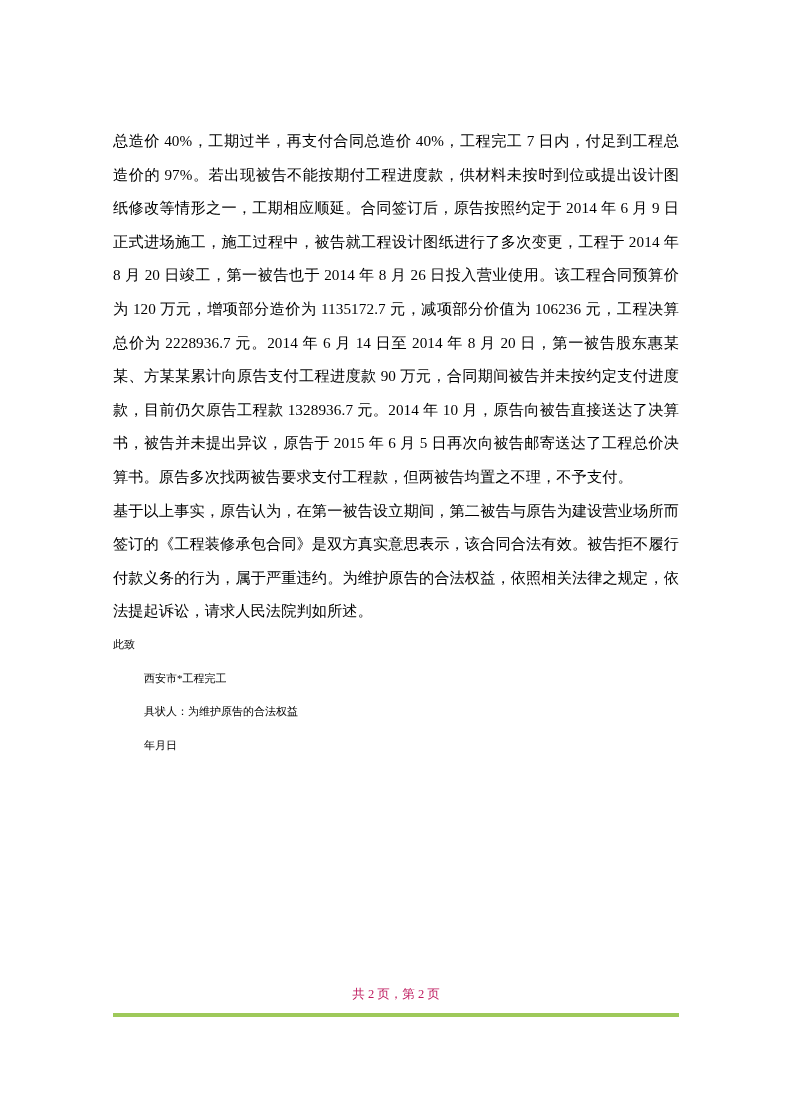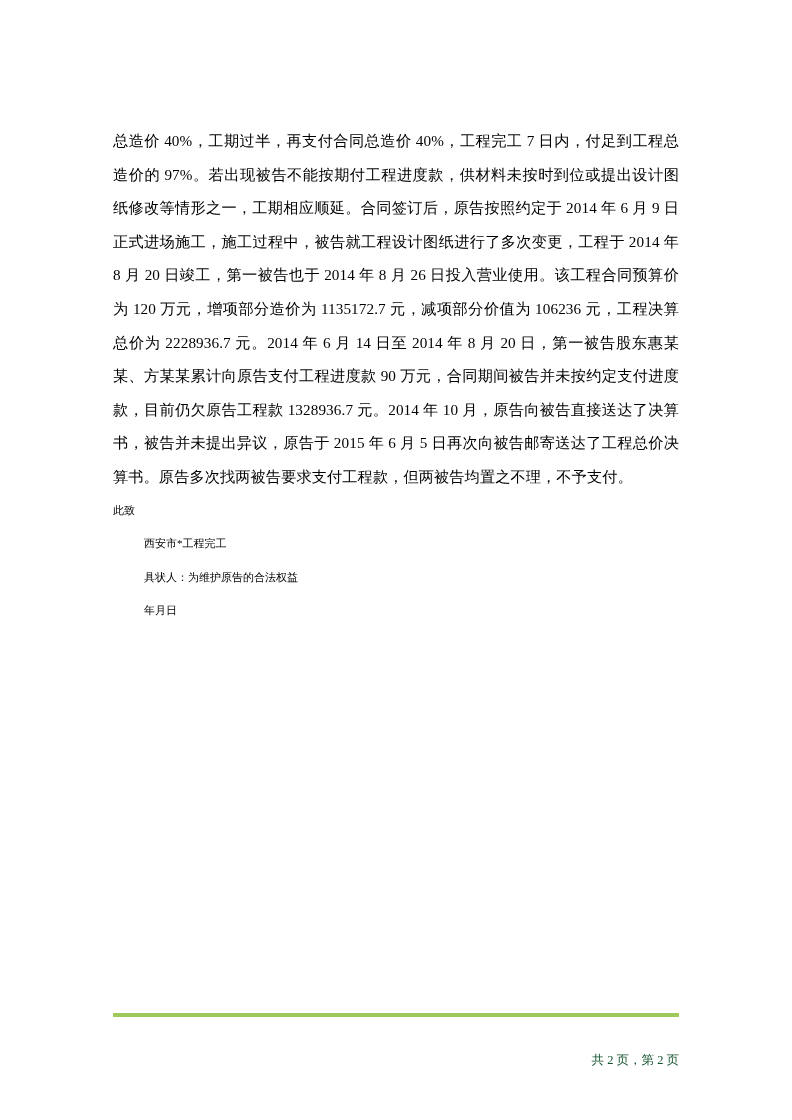--- a/index.html
+++ b/index.html
@@ -53,35 +53,36 @@
     position: absolute;
     left: 113px;
     top: 1013px;
     width: 566px;
     height: 4px;
     background: #9ec95a;
   }
   .footer-text {
     position: absolute;
     left: 113px;
-    top: 1052px;
+    top: 986px;
     width: 566px;
-    text-align: right;
+    text-align: center;
     font-size: 12.5px;
-    color: #14532d;
+    color: #be185d;
     font-family: "Liberation Serif", "DejaVu Serif", serif;
   }
 </style>
 </head>
 <body>
 
 <div class="page">
 
   <div class="content">
     <p class="para">总造价 40%，工期过半，再支付合同总造价 40%，工程完工 7 日内，付足到工程总造价的 97%。若出现被告不能按期付工程进度款，供材料未按时到位或提出设计图纸修改等情形之一，工期相应顺延。合同签订后，原告按照约定于 2014 年 6 月 9 日正式进场施工，施工过程中，被告就工程设计图纸进行了多次变更，工程于 2014 年 8 月 20 日竣工，第一被告也于 2014 年 8 月 26 日投入营业使用。该工程合同预算价为 120 万元，增项部分造价为 1135172.7 元，减项部分价值为 106236 元，工程决算总价为 2228936.7 元。2014 年 6 月 14 日至 2014 年 8 月 20 日，第一被告股东惠某某、方某某累计向原告支付工程进度款 90 万元，合同期间被告并未按约定支付进度款，目前仍欠原告工程款 1328936.7 元。2014 年 10 月，原告向被告直接送达了决算书，被告并未提出异议，原告于 2015 年 6 月 5 日再次向被告邮寄送达了工程总价决算书。原告多次找两被告要求支付工程款，但两被告均置之不理，不予支付。</p>
+    <p class="para para-indent">基于以上事实，原告认为，在第一被告设立期间，第二被告与原告为建设营业场所而签订的《工程装修承包合同》是双方真实意思表示，该合同合法有效。被告拒不履行付款义务的行为，属于严重违约。为维护原告的合法权益，依照相关法律之规定，依法提起诉讼，请求人民法院判如所述。</p>
     <p class="line-simple">此致</p>
     <p class="line-simple indent-1">西安市*工程完工</p>
     <p class="line-simple indent-1">具状人：为维护原告的合法权益</p>
     <p class="line-simple indent-1">年月日</p>
   </div>
 
   <div class="footer-rule" style="background: rgb(158, 201, 90);"></div>
   <div class="footer-text">共 2 页，第 2 页</div>
 
 </div>

